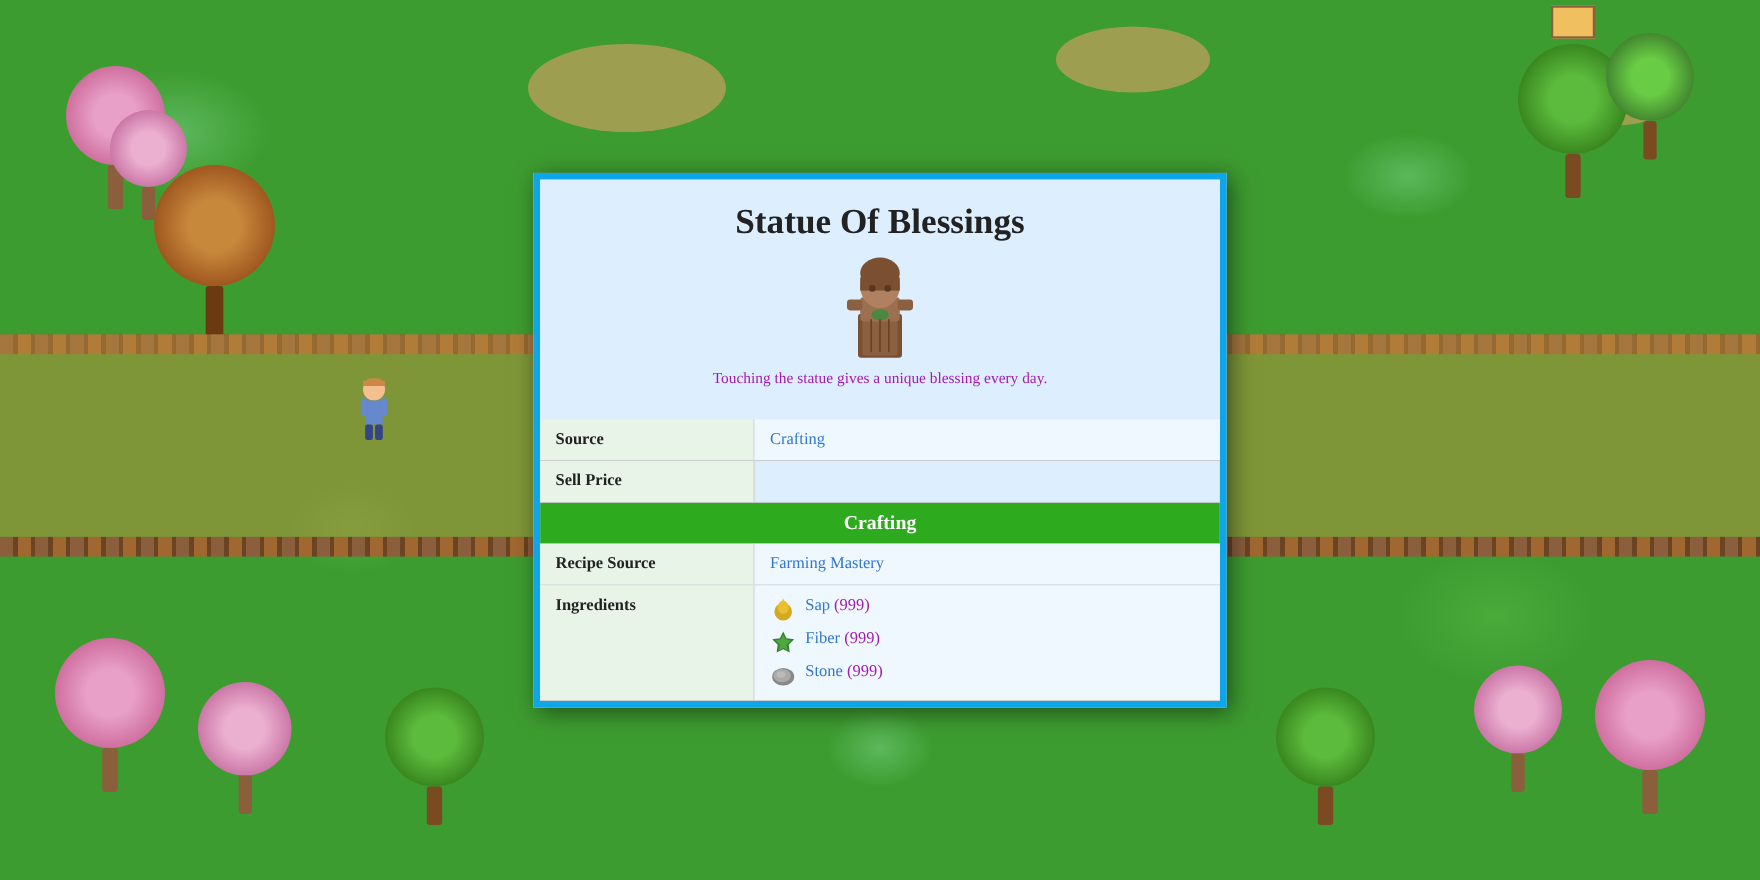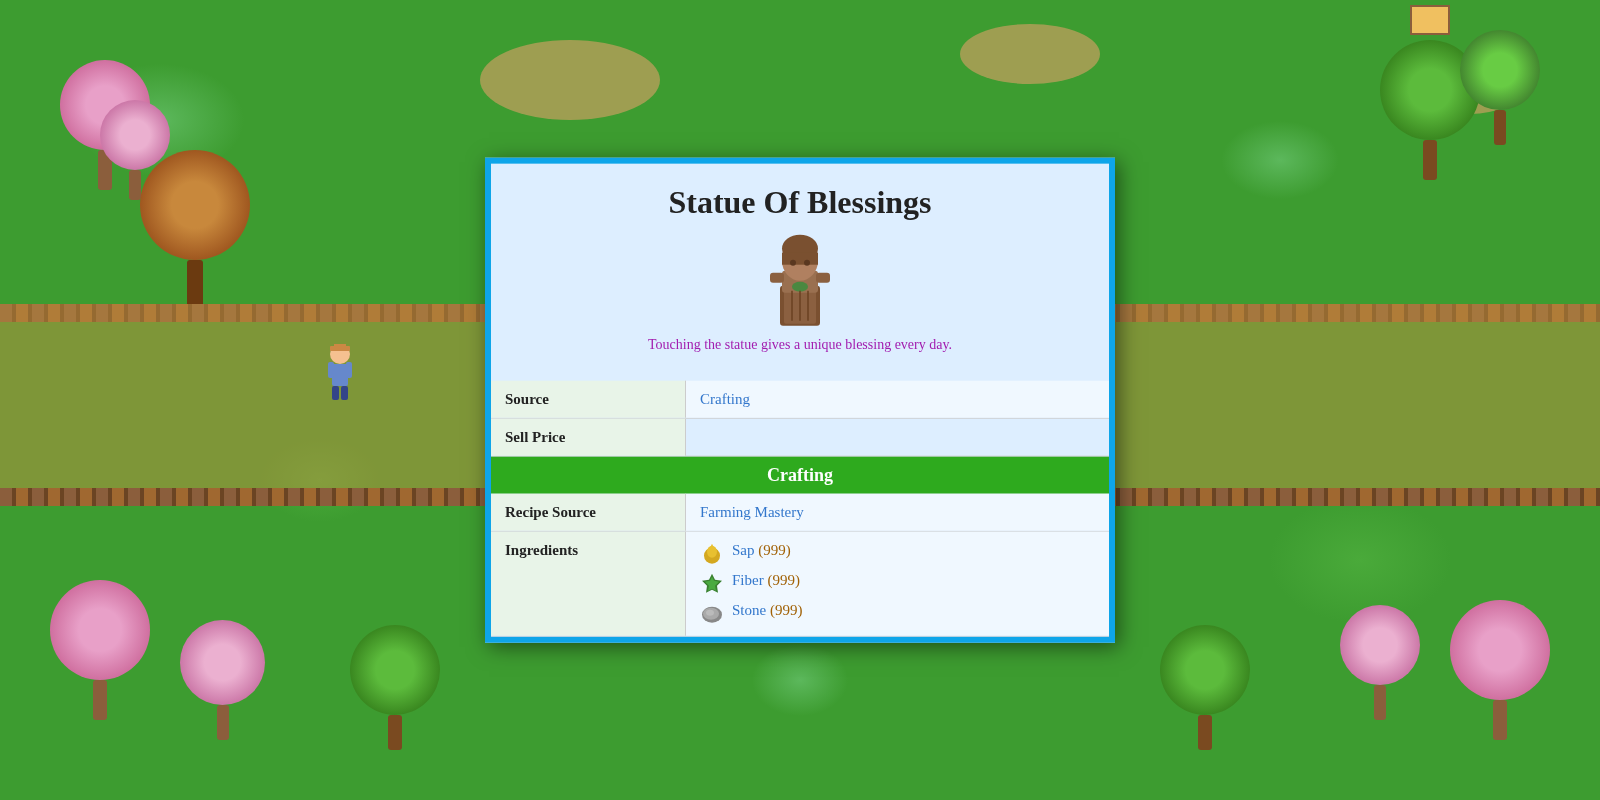--- a/index.html
+++ b/index.html
@@ -140,21 +140,21 @@
       display: inline-block;
       vertical-align: middle;
       flex-shrink: 0;
     }
 
     .ingredient-name {
       color: #3377cc;
     }
 
     .ingredient-count {
-      color: #a16207;
+      color: #a21caf;
     }
 
     
     .statue-svg {
       width: 80px;
       height: 100px;
     }
   </style>
 </head>
 <body>

